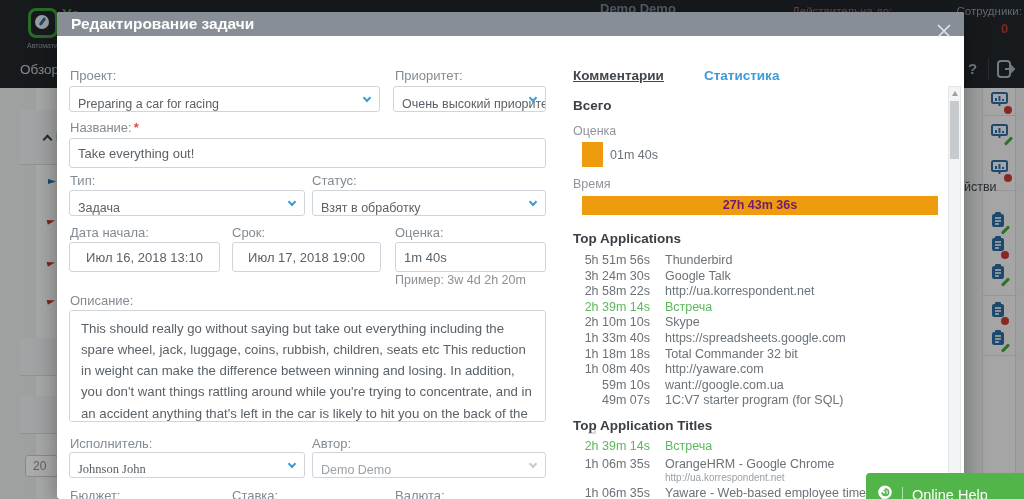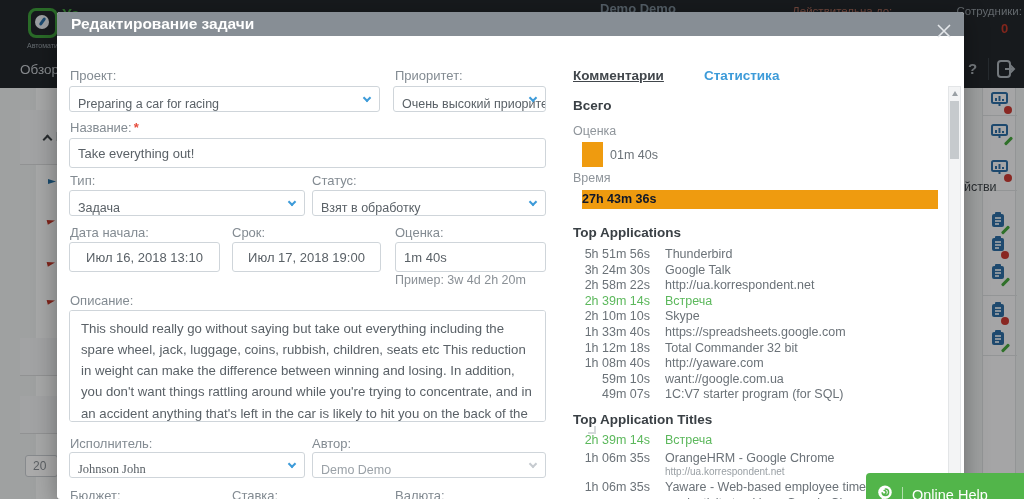--- a/index.html
+++ b/index.html
@@ -62,21 +62,21 @@
   
   .stats { position:absolute; left:516px; top:56px; width:375px; font-size:12.5px; color:#6b7278; }
   .tabs { display:flex; gap:40px; }
   .tab-com { font-size:13.5px; font-weight:bold; color:#41464b; text-decoration:underline; cursor:pointer; }
   .tab-stat { font-size:13.5px; font-weight:bold; color:var(--blue); cursor:pointer; }
   .hd { font-size:13.5px; font-weight:bold; color:#3a4045; }
   .sub { font-size:12.5px; color:#8f959b; }
   .est-row { display:flex; align-items:center; margin:4px 0 0 9px; }
   .est-sq { width:21px; height:25px; background:var(--orange); }
   .est-val { margin-left:7px; }
-  .tbar { margin:5px 0 0 9px; width:356px; height:19px; background:var(--orange); color:#0f172a; font-weight:bold; font-size:12.5px; line-height:19px; }
+  .tbar { margin:5px 0 0 9px; width:356px; height:19px; background:var(--orange); color:#701a75; font-weight:bold; font-size:12.5px; text-align:center; line-height:19px; }
   .alist { margin-top:7px; }
   .arow { display:flex; line-height:15.6px; }
   .atime { width:77px; text-align:right; white-space:nowrap; }
   .aname { margin-left:15px; white-space:nowrap; }
   .green, .green .atime, .green .aname { color:var(--green) !important; }
   .tlist { margin-top:6px; }
   .trow { display:flex; margin-bottom:2px; }
   .ttime { width:77px; text-align:right; white-space:nowrap; line-height:15.6px; }
   .tmain { margin-left:15px; max-width:280px; }
   .tname { line-height:15.6px; }
@@ -296,21 +296,21 @@
       <div class="tabs">
         <span class="tab-com">Комментарии</span>
         <span class="tab-stat">Статистика</span>
       </div>
       <div class="hd" style="margin-top:15px;">Всего</div>
       <div class="sub" style="margin-top:11px;">Оценка</div>
       <div class="est-row">
         <div class="est-sq"></div>
         <div class="est-val">01m 40s</div>
       </div>
-      <div class="sub" style="margin-top:4px;">Время</div>
+      <div class="sub" style="margin-top:10px;">Время</div>
       <div class="tbar">27h 43m 36s</div>
       <div class="hd" style="margin-top:16px;">Top Applications</div>
       <div class="alist">
         <div class="arow">
             <span class="atime">5h 51m 56s</span>
             <span class="aname">Thunderbird</span>
           </div>
         <div class="arow">
             <span class="atime">3h 24m 30s</span>
             <span class="aname">Google Talk</span>
@@ -325,21 +325,21 @@
           </div>
         <div class="arow">
             <span class="atime">2h 10m 10s</span>
             <span class="aname">Skype</span>
           </div>
         <div class="arow">
             <span class="atime">1h 33m 40s</span>
             <span class="aname">https://spreadsheets.google.com</span>
           </div>
         <div class="arow">
-            <span class="atime">1h 12m 18s</span>
+            <span class="atime">1h 18m 18s</span>
             <span class="aname">Total Commander 32 bit</span>
           </div>
         <div class="arow">
             <span class="atime">1h 08m 40s</span>
             <span class="aname">http://yaware.com</span>
           </div>
         <div class="arow">
             <span class="atime">59m 10s</span>
             <span class="aname">want://google.com.ua</span>
           </div>

